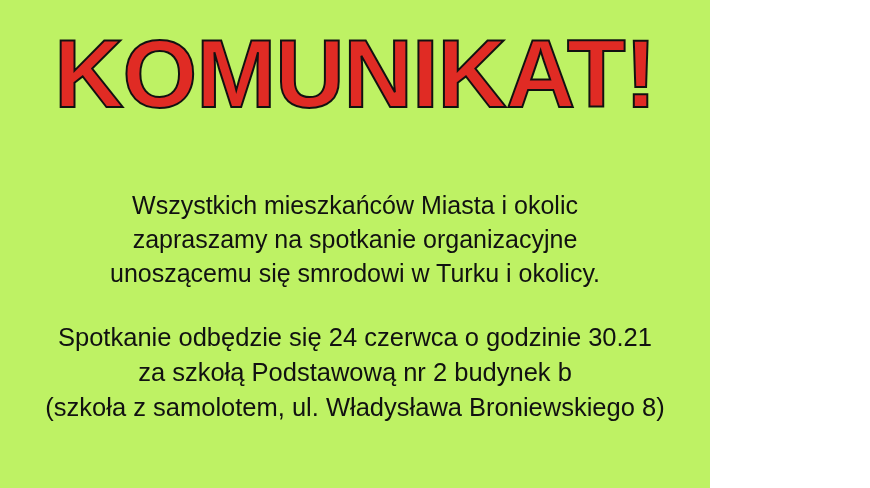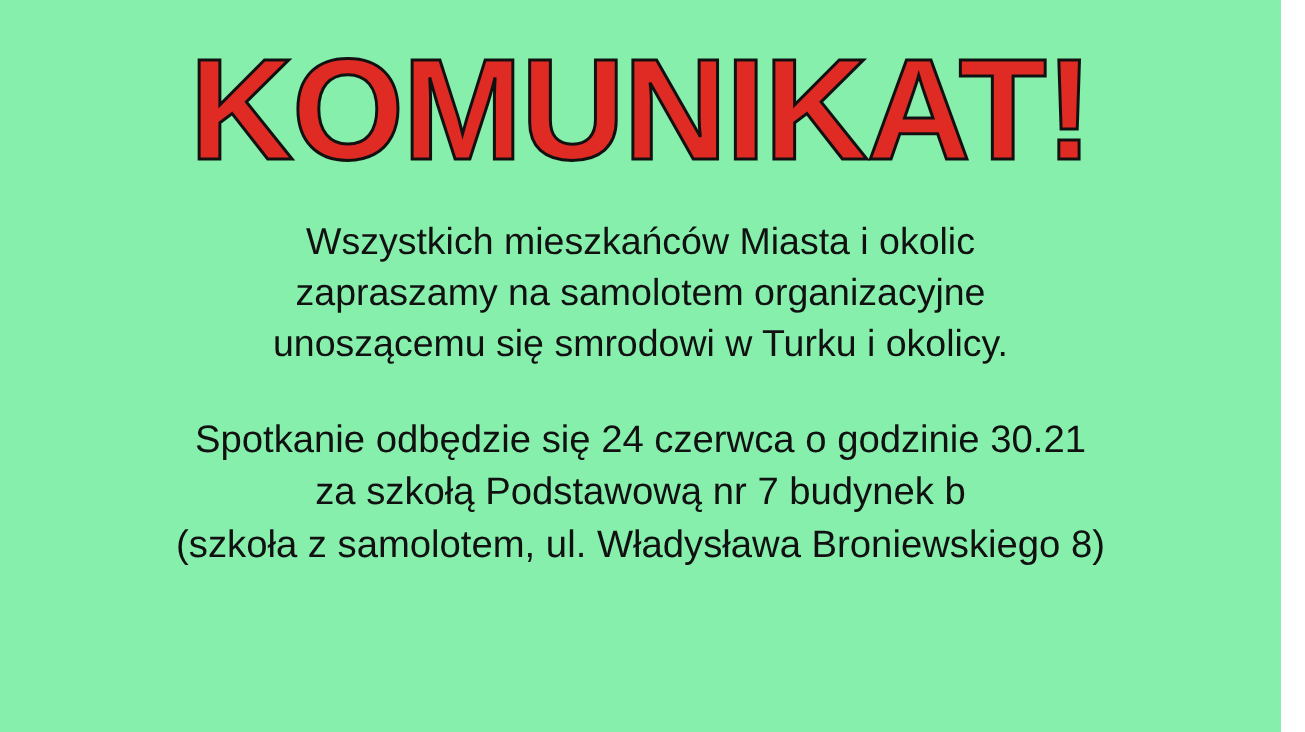--- a/index.html
+++ b/index.html
@@ -7,28 +7,29 @@
     padding: 0;
   }
   body {
     width: 870px;
     height: 488px;
     background: #ffffff;
     font-family: "Liberation Sans", sans-serif;
     overflow: hidden;
   }
   .poster {
-    width: 854px;
+    width: 710px;
     height: 488px;
     box-sizing: border-box;
-    background: #86efac;
+    background: #bef264;
     display: flex;
     flex-direction: column;
     align-items: center;
     padding-top: 26px;
+    gap: 44px;
   }
   .headline {
     font-size: 96px;
     line-height: 1.0;
     font-weight: bold;
     color: #e02b24;
     letter-spacing: -1px;
     -webkit-text-stroke: 2px #111111;
     text-align: center;
     margin: 0 0 22px 0;
@@ -58,24 +59,24 @@
 <body>
 
 <div class="poster">
 
   <h1 class="headline">KOMUNIKAT!</h1>
 
   <div class="body-block">
 
     <p class="paragraph-1">
       <span class="line">Wszystkich mieszkańców Miasta i okolic</span>
-      <span class="line">zapraszamy na samolotem organizacyjne</span>
+      <span class="line">zapraszamy na spotkanie organizacyjne</span>
       <span class="line">unoszącemu się smrodowi w Turku i okolicy.</span>
     </p>
 
     <p class="paragraph-2">
       <span class="line">Spotkanie odbędzie się 24 czerwca o godzinie 30.21</span>
-      <span class="line">za szkołą Podstawową nr 7 budynek b</span>
+      <span class="line">za szkołą Podstawową nr 2 budynek b</span>
       <span class="line">(szkoła z samolotem, ul. Władysława Broniewskiego 8)</span>
     </p>
 
   </div>
 </div>
 
 </body></html>

